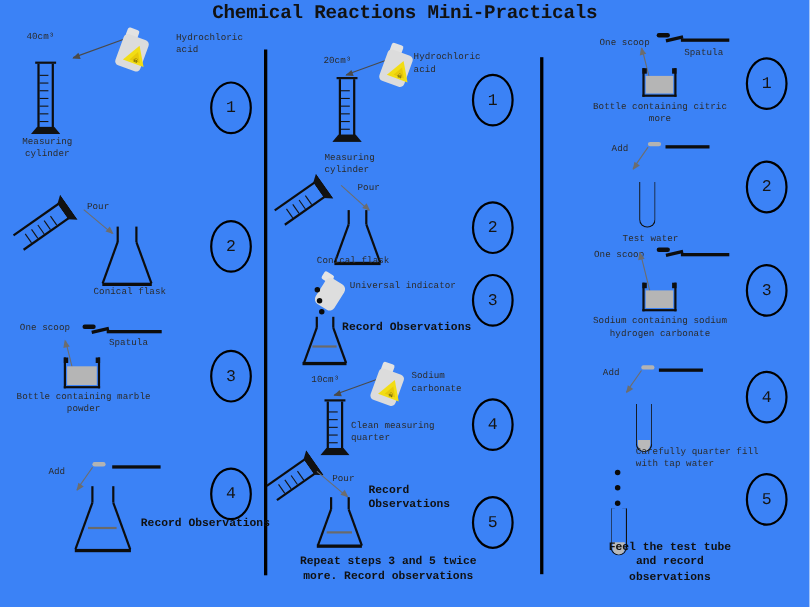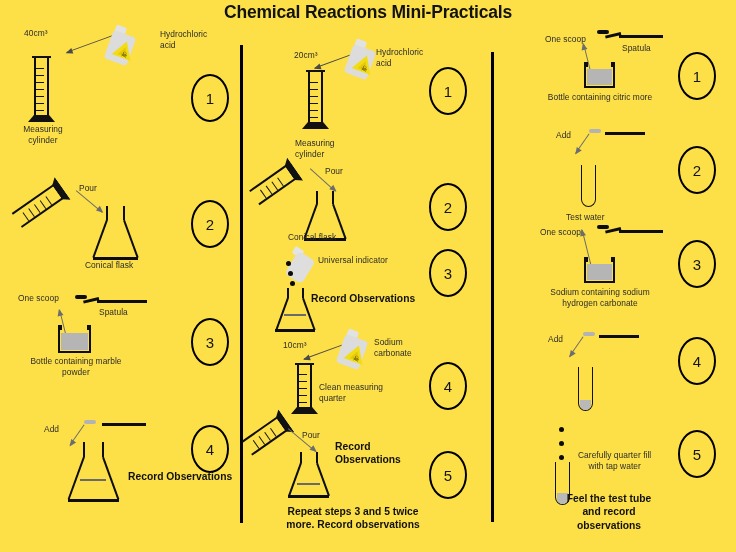--- a/index.html
+++ b/index.html
@@ -6,21 +6,22 @@
   body{
     font-family:"Liberation Sans", sans-serif;
     color:#1a1a1a;
     -webkit-font-smoothing:antialiased;
   }
   #sheet{
     position:relative;
     width:736px;
     height:552px;
     overflow:hidden;
-    background:#fde047;
+    background:#3b82f6;
+    font-family:Liberation Mono, monospace;
   }
   .abs{position:absolute;}
 
   
   #title{
     left:0; top:2px; width:736px;
     text-align:center;
     font-size:17.5px;
     font-weight:bold;
     letter-spacing:-0.2px;
@@ -504,21 +505,21 @@
 
     <div class="ttube abs" style="left:578px;top:367px;width:15px;height:44px;">
       <div class="walls"></div>
       <div class="fill" style="height:10px;"></div>
     </div>
     <div class="abs step-circle" style="left:678px;top:337px;">4</div>
 
     <div class="drop abs" style="left:559px;top:427px;"></div>
     <div class="drop abs" style="left:559px;top:441px;"></div>
     <div class="drop abs" style="left:559px;top:455px;"></div>
-    <div class="abs lbl" style="left:578px;top:450px;text-align:center;">Carefully quarter fill
+    <div class="abs lbl" style="left:578px;top:406px;">Carefully quarter fill
 with tap water</div>
 
     <div class="ttube abs" style="left:555px;top:462px;width:15px;height:43px;">
       <div class="walls"></div>
       <div class="fill" style="height:11px;"></div>
     </div>
     <div class="abs step-circle" style="left:678px;top:430px;">5</div>
 
     <div class="abs bold-note c" style="left:529px;top:492px;width:160px;">Feel the test tube
 and record

